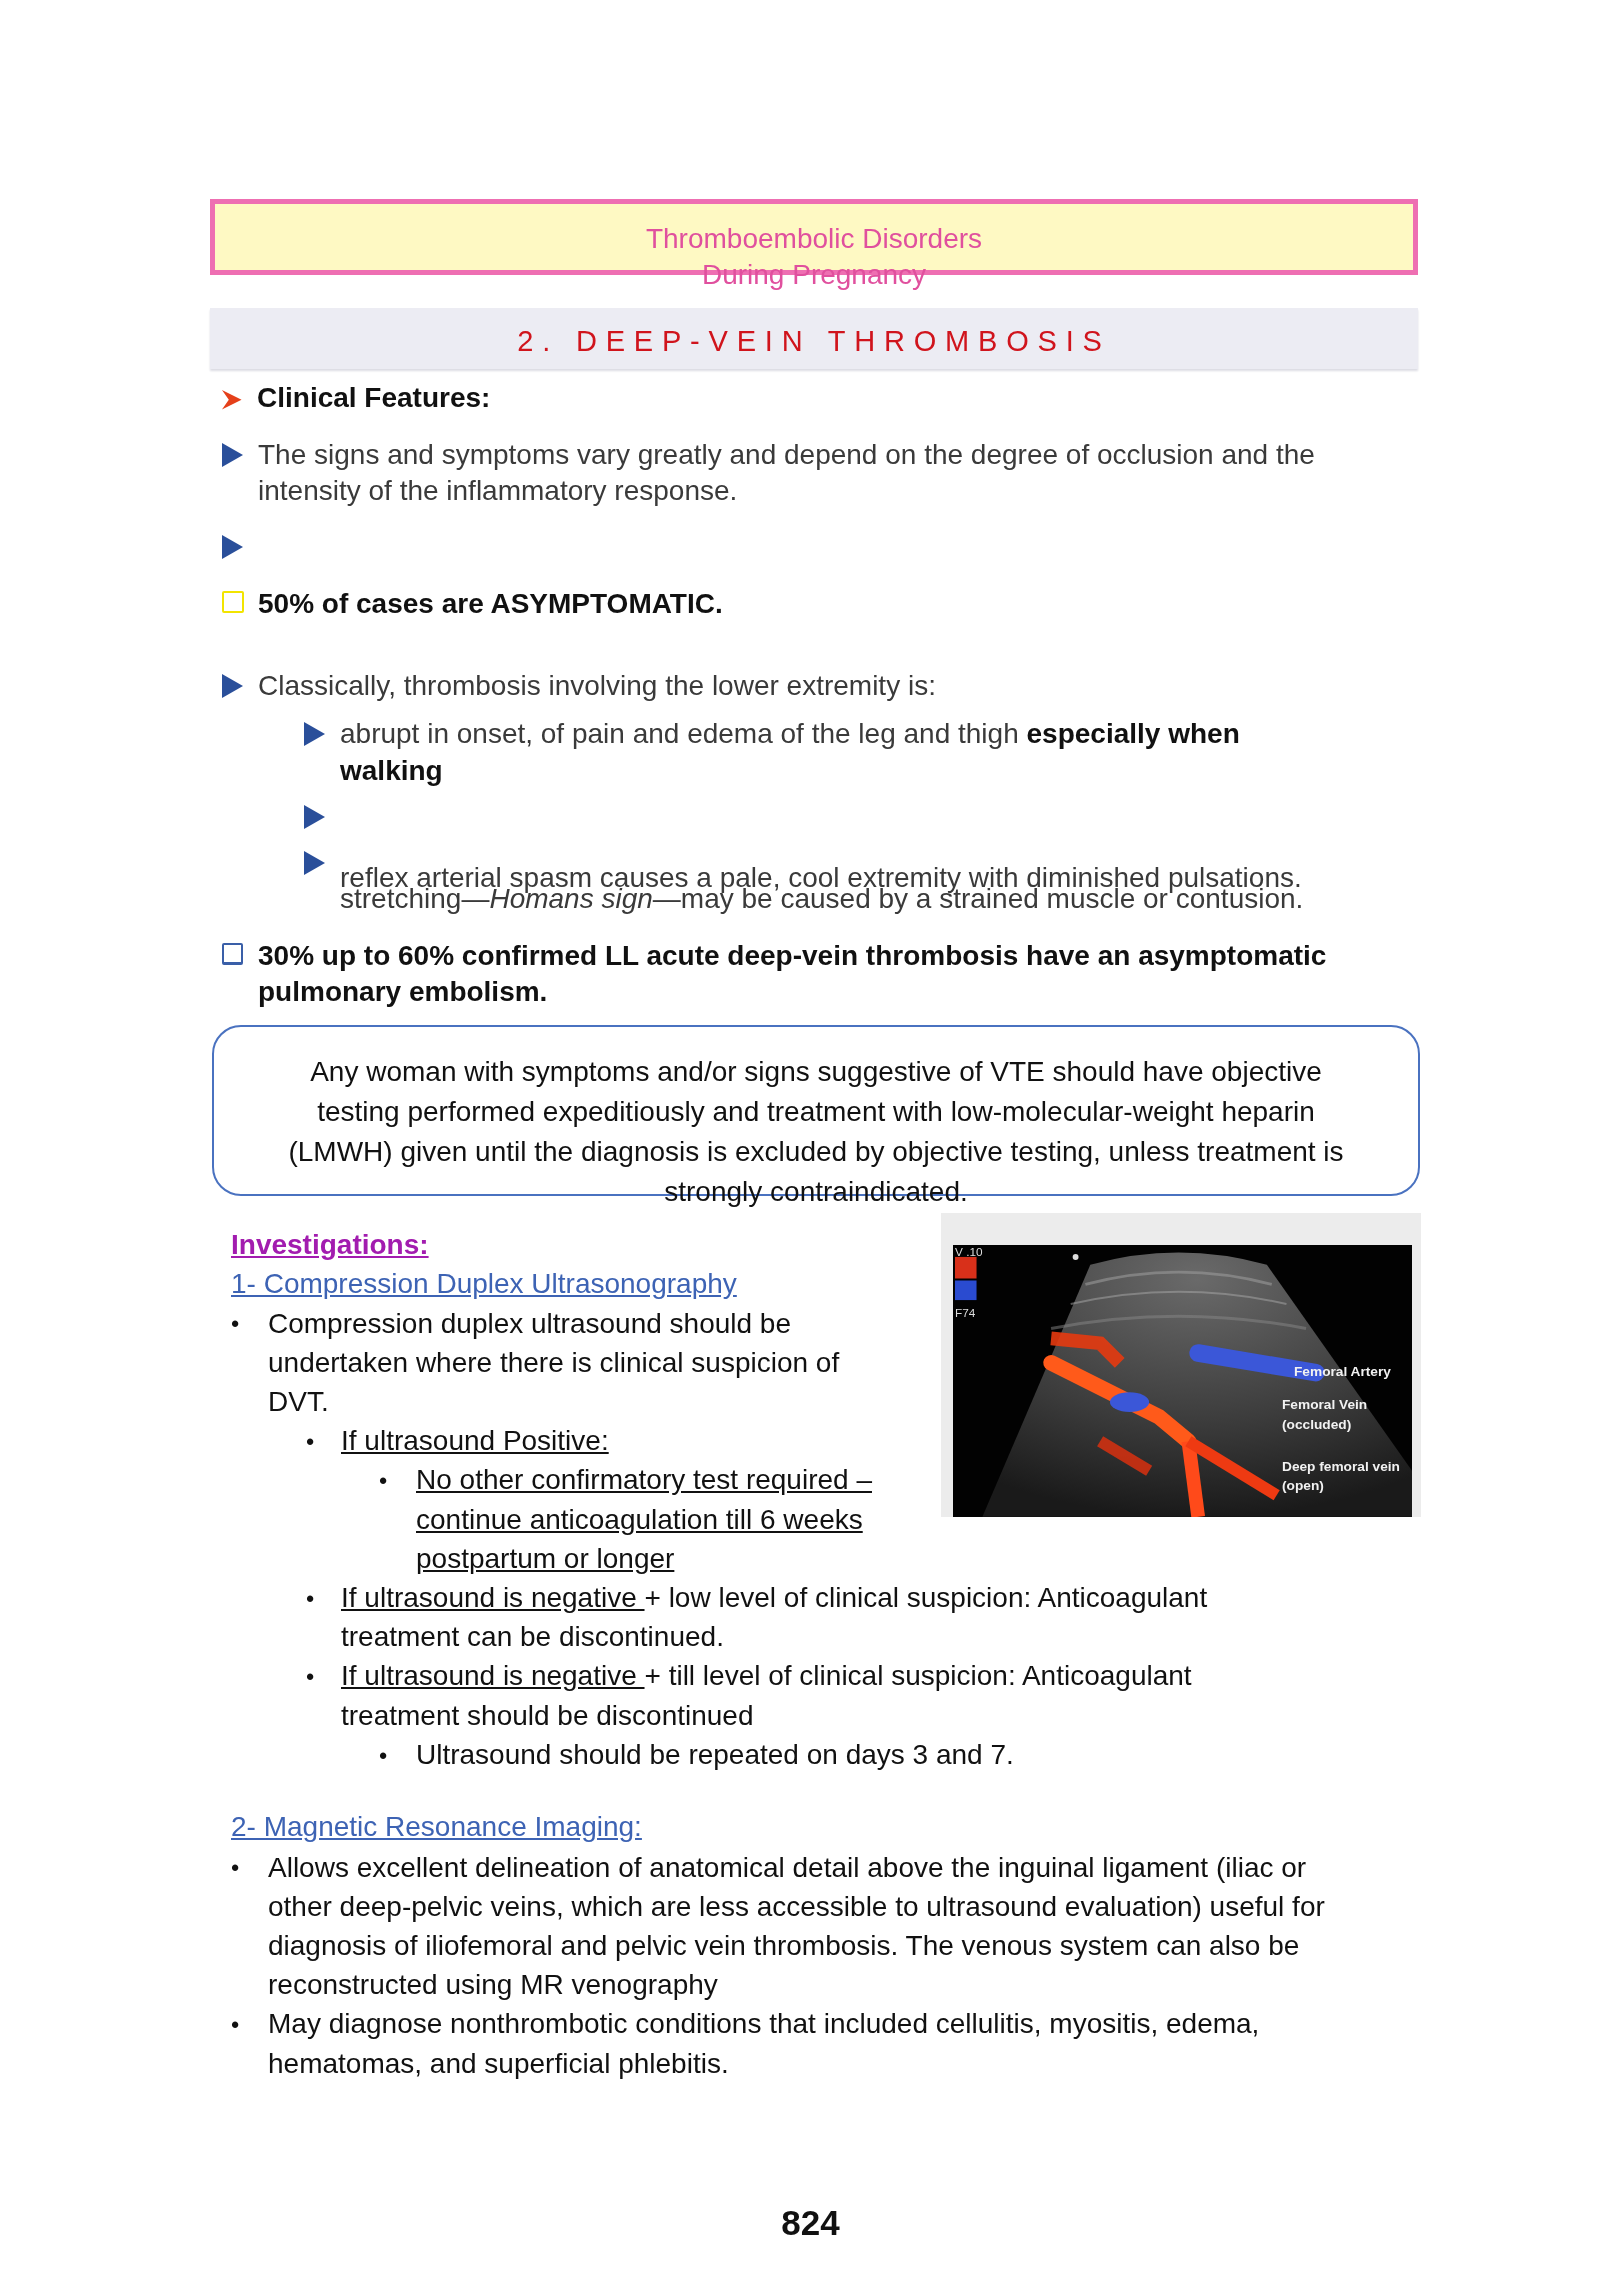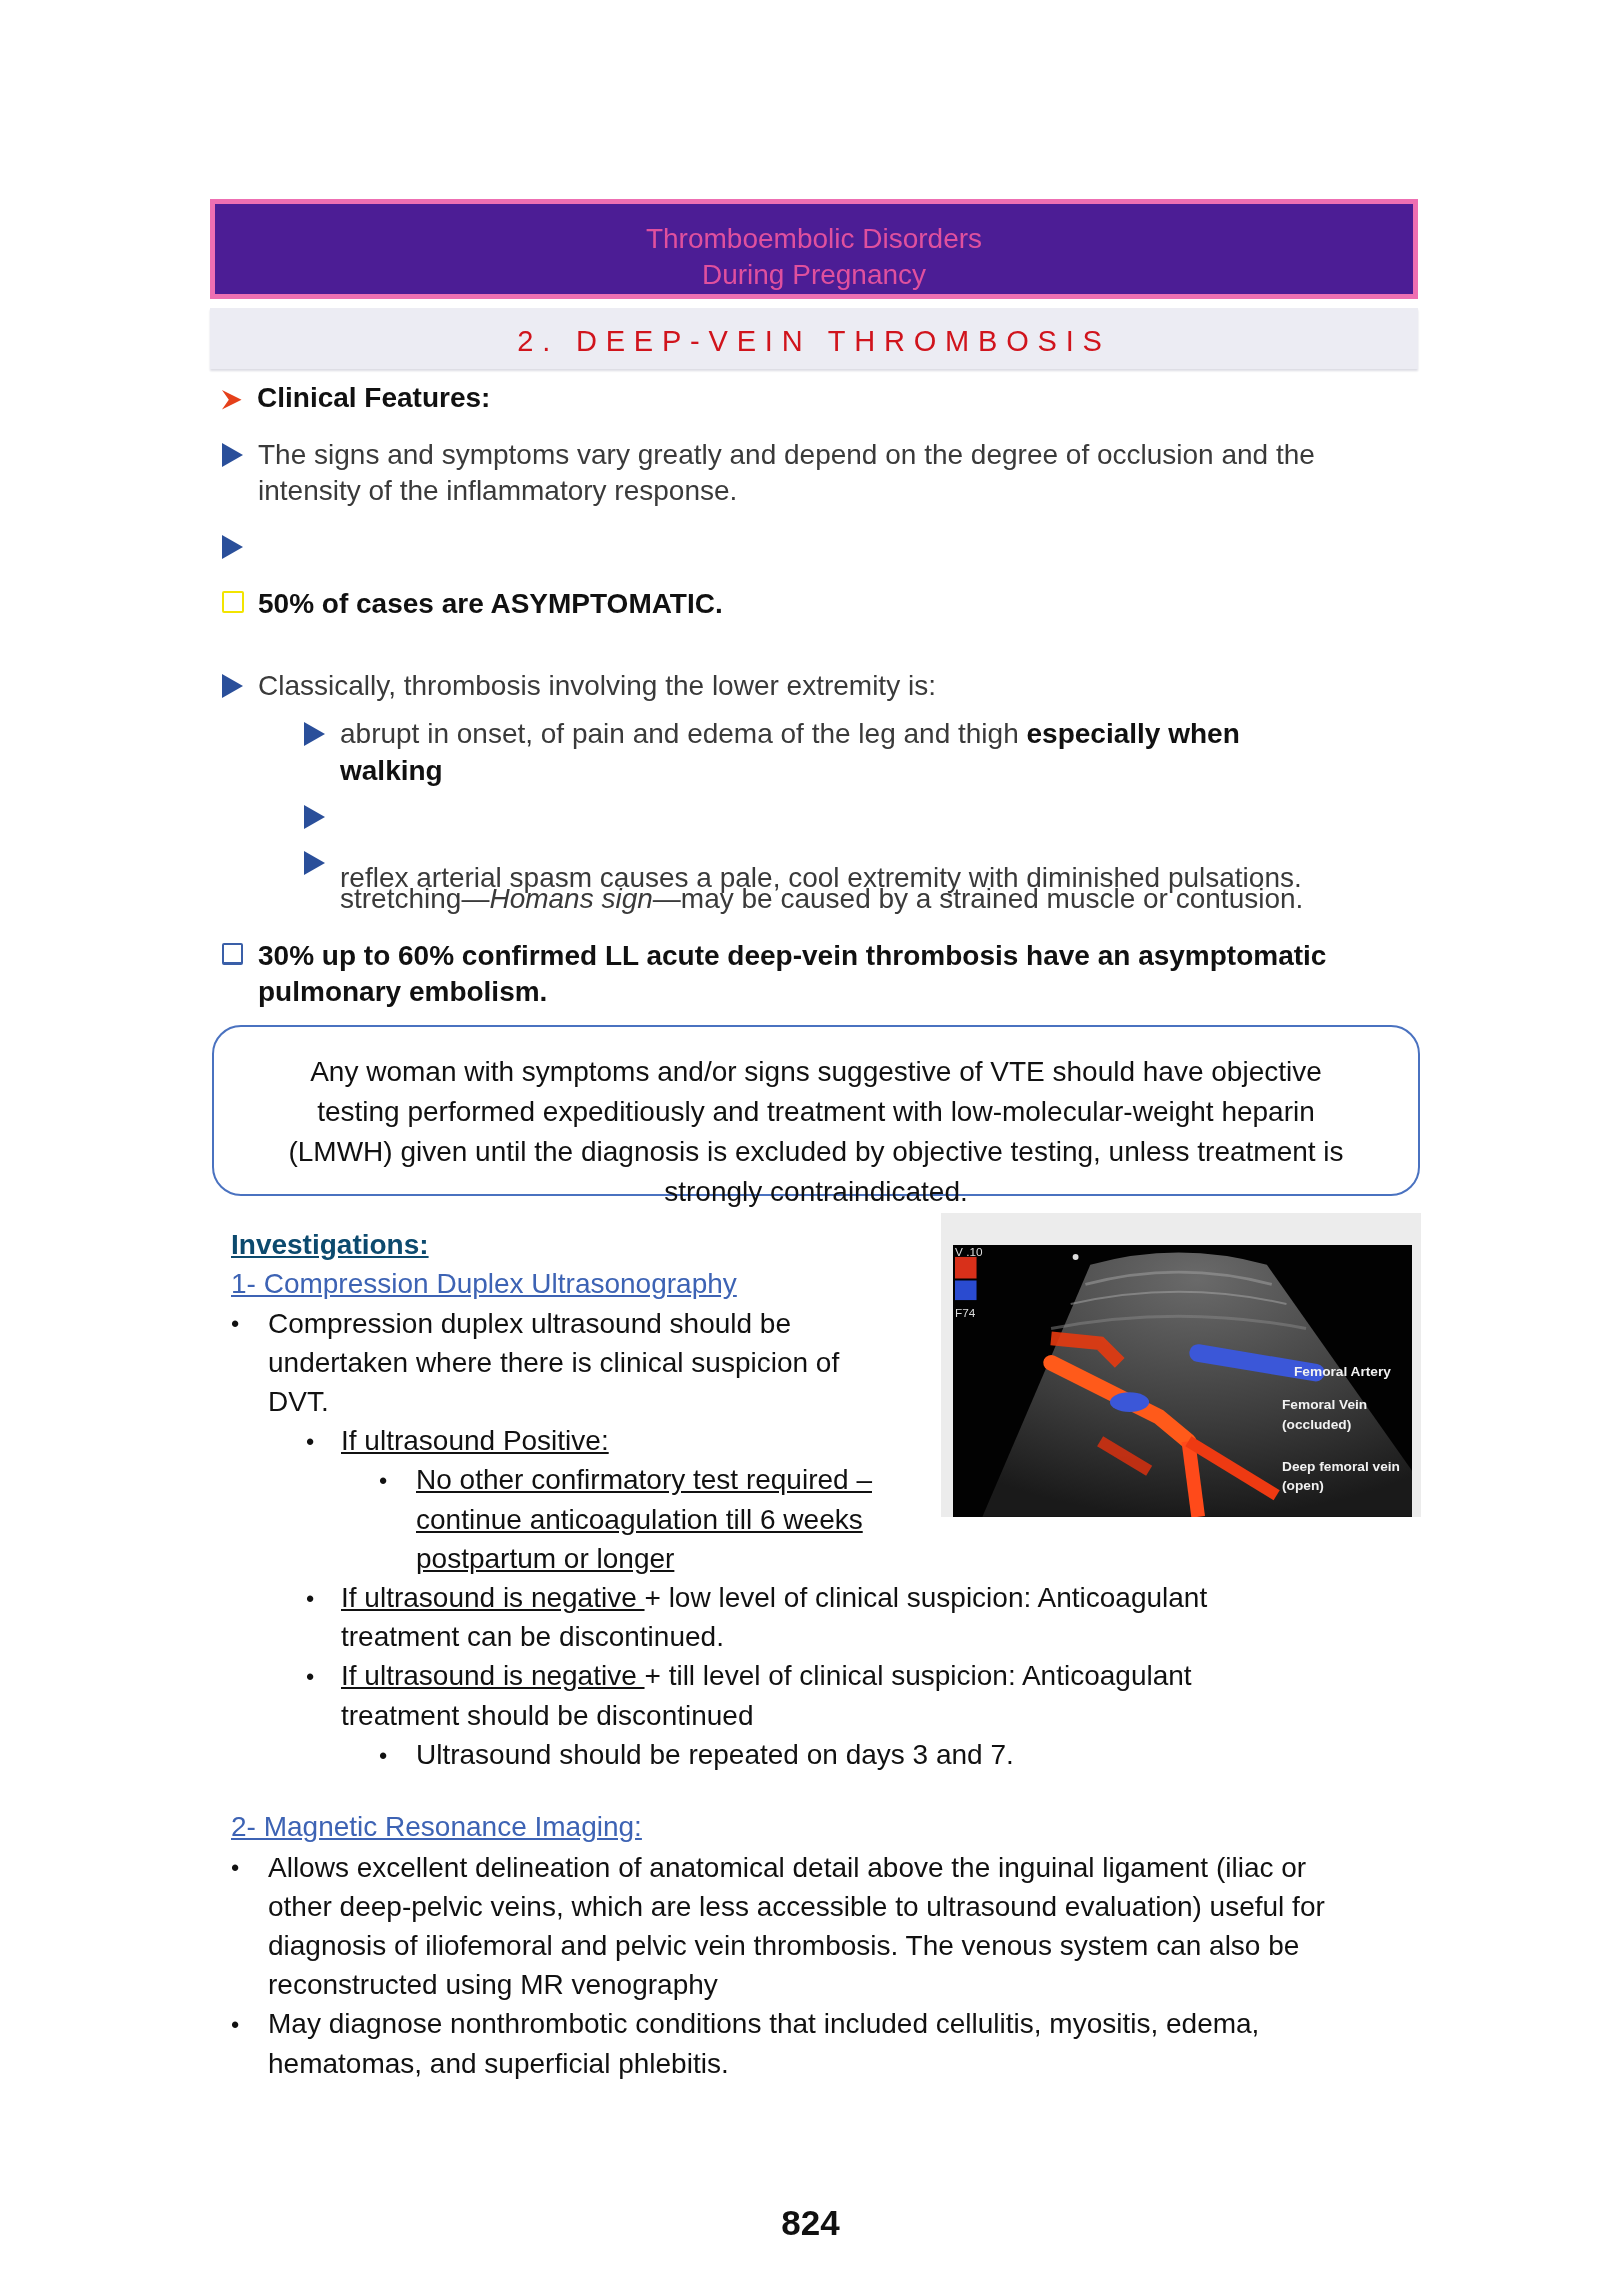--- a/index.html
+++ b/index.html
@@ -1,36 +1,36 @@
 <!DOCTYPE html>
 <html><head>
 <meta charset="utf-8">
 <style>
   html, body { margin:0; padding:0; background:#ffffff; }
   body { width:1621px; height:2293px; position:relative; font-family:"Liberation Sans", sans-serif; color:#1a1a1a; }
   .page { position:absolute; left:0; top:0; width:1621px; height:2293px; }
 
-  .title-box { position:absolute; left:210px; top:199px; width:1208px; height:100px; border:5.9px solid #ee6fb2; box-sizing:border-box; background:#4c1d95; text-align:center; }
+  .title-box { position:absolute; left:210px; top:199px; width:1208px; height:76px; border:5.9px solid #ee6fb2; box-sizing:border-box; background:#fef9c3; text-align:center; }
   .title-box .t { color:#e0509e; font-size:28px; line-height:36px; }
   .title-box .t1 { margin-top:16.7px; }
 
   .section-bar { position:absolute; left:210px; top:308px; width:1208px; height:61px; background:#ececf3; text-align:center; box-shadow:0 2px 2px #dcdce4; }
   .section-bar span { color:#d0141c; font-size:29px; letter-spacing:8.8px; line-height:67px; font-weight:normal; }
   .txt { position:absolute; font-size:28px; line-height:36px; color:#3a3a3a; }
   .bold { font-weight:bold; color:#111; }
 
   .tri { position:absolute; width:0; height:0; border-top:12.7px solid transparent; border-bottom:12.7px solid transparent; border-left:21.6px solid #2a4f9a; }
   .arrow-red { position:absolute; width:23.5px; height:23.5px; }
   .sq-yellow { position:absolute; width:17.6px; height:17.6px; border:2.9px solid #f2e400; border-radius:2px; }
   .sq-blue { position:absolute; width:16.7px; height:16.7px; border:2.9px solid #3a5fa8; border-bottom-width:3.9px; border-radius:2px; }
 
   .note-box { position:absolute; left:212px; top:1025px; width:1208px; height:171px; border:2.9px solid #4a72c0; border-radius:29px; box-sizing:border-box; text-align:center; padding-top:25px; }
   .note-box p { margin:0; font-size:28px; line-height:40px; color:#111; }
 
-  .inv-head { position:absolute; left:231px; top:1229px; font-size:28px; font-weight:bold; color:#0c4a6e; text-decoration:underline; }
+  .inv-head { position:absolute; left:231px; top:1229px; font-size:28px; font-weight:bold; color:#a21caf; text-decoration:underline; }
   .sub-head { position:absolute; font-size:28px; color:#3d63b4; text-decoration:underline; }
   .bl { position:absolute; font-size:28px; line-height:40px; color:#111; }
   .dot { position:absolute; font-size:23.5px; color:#111; }
   u { text-decoration:underline; }
 
   .us-frame { position:absolute; left:941px; top:1213px; width:480px; height:304px; background:#ececec; }
   .us-img { position:absolute; left:953px; top:1245px; width:459px; height:272px; background:#020202; overflow:hidden; }
   .us-label { position:absolute; color:#f2f2f2; font-size:13.7px; font-weight:bold; line-height:15.7px; }
   .scale-txt { position:absolute; color:#ddd; font-size:11.8px; }
 

